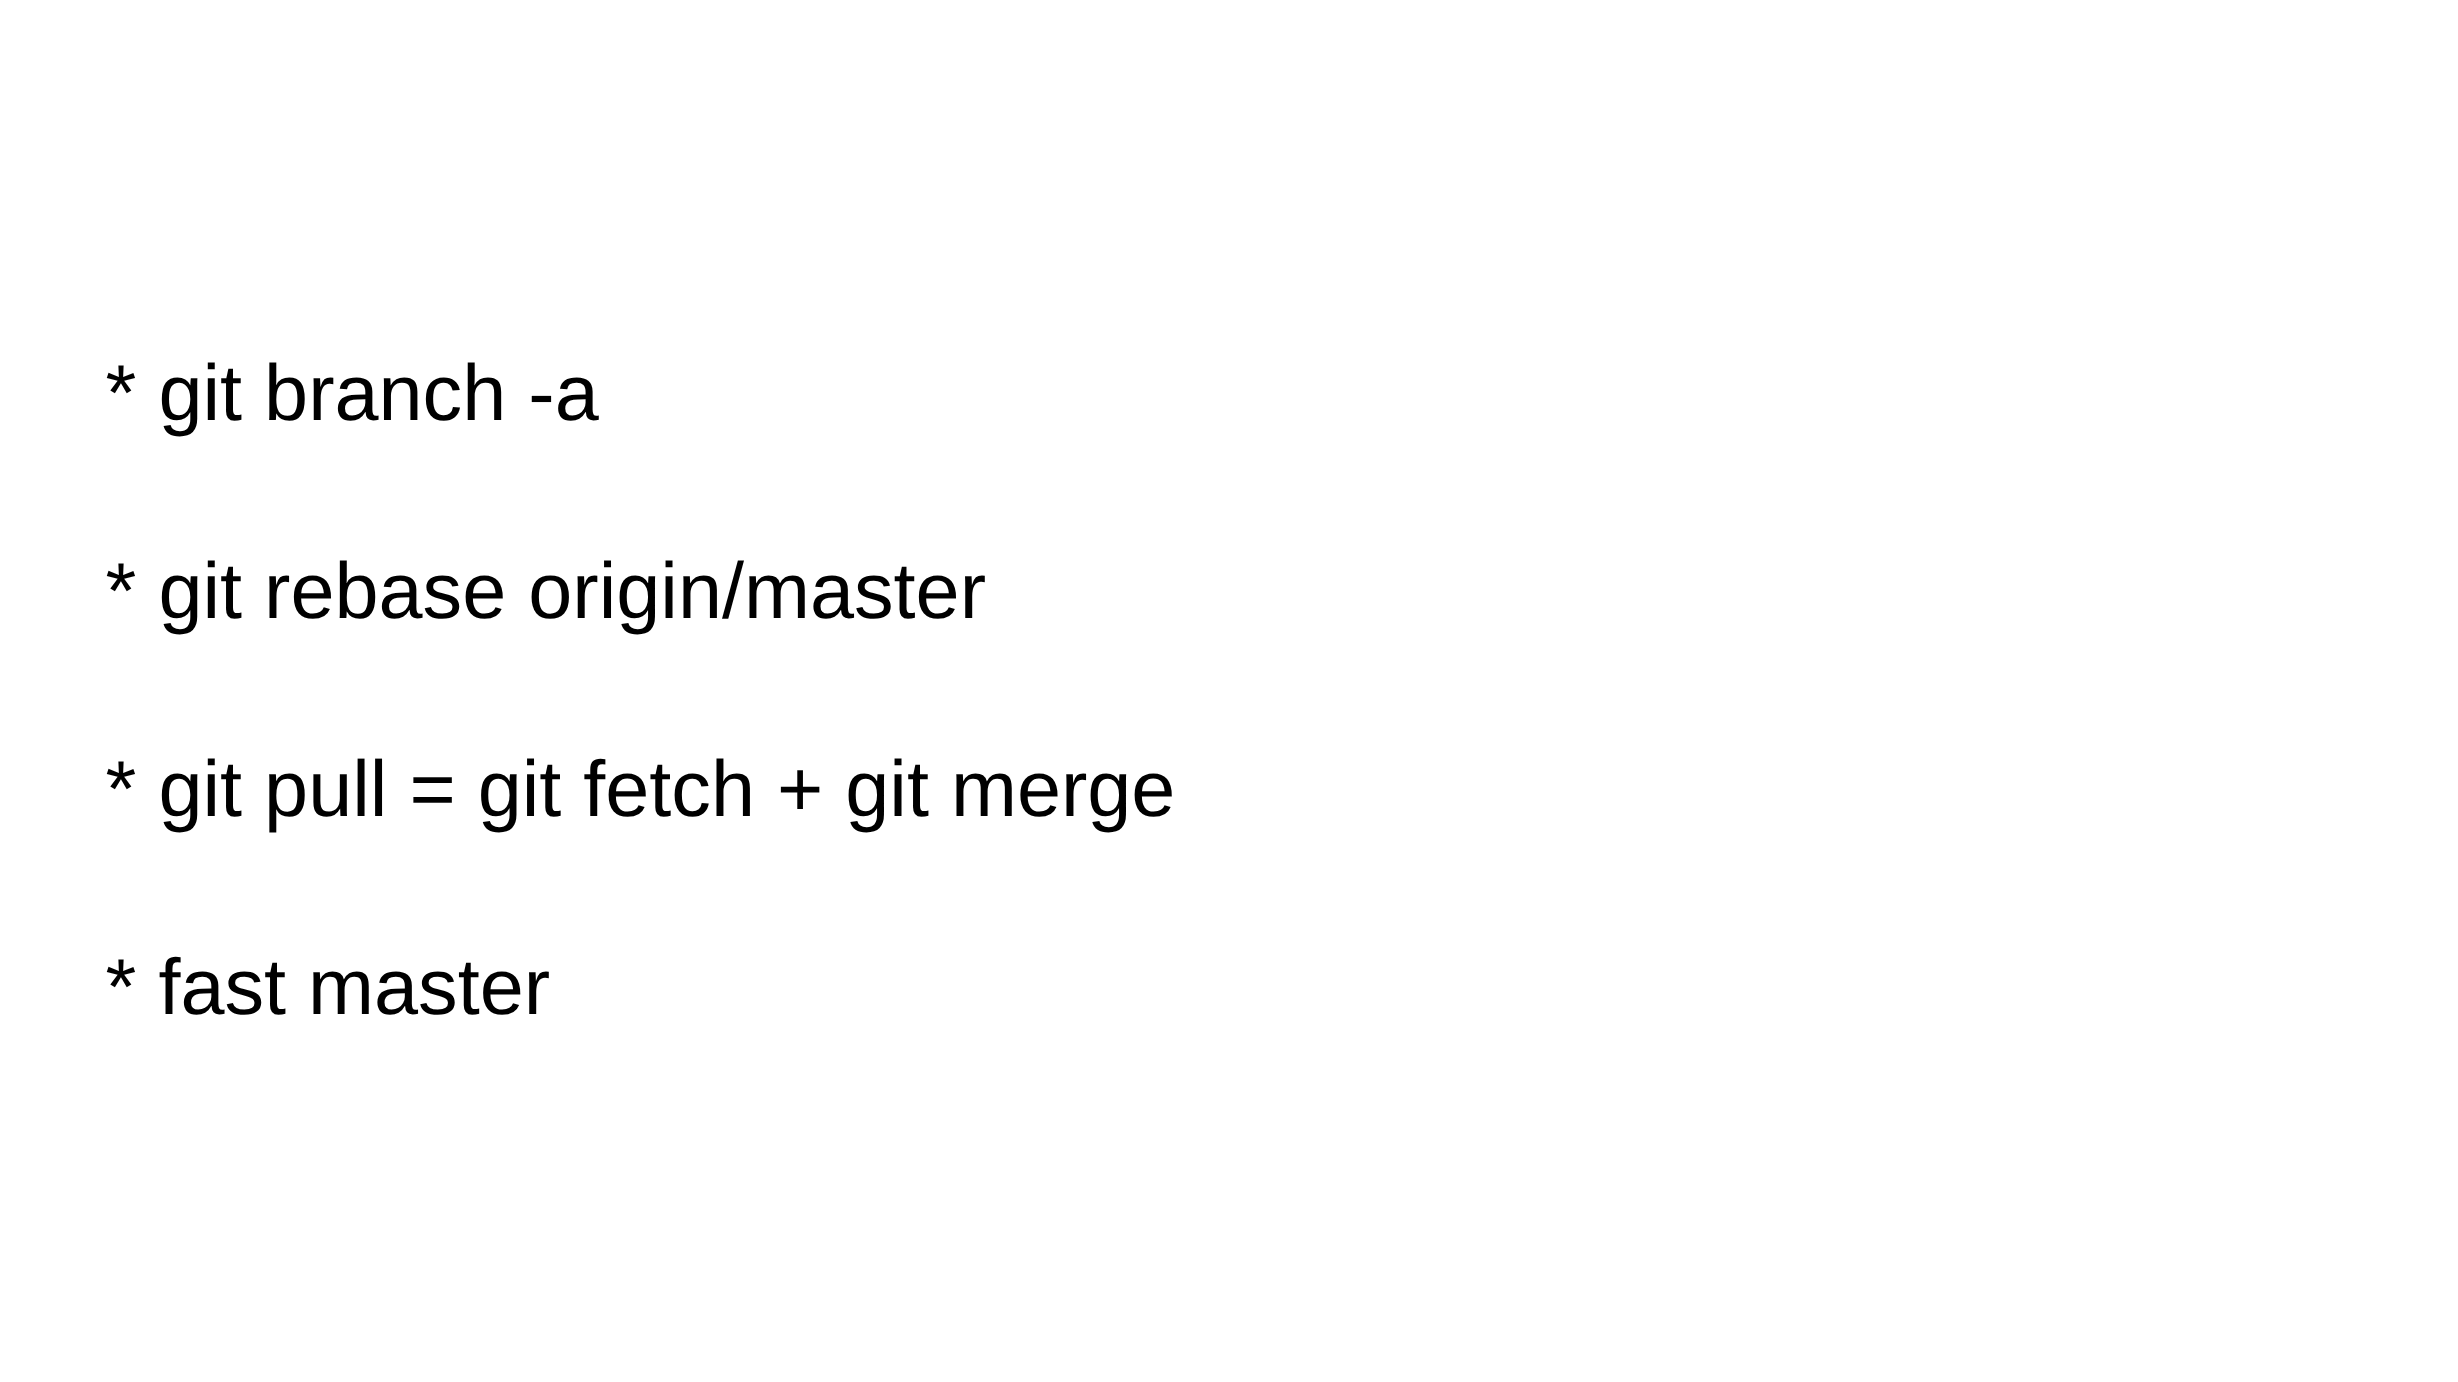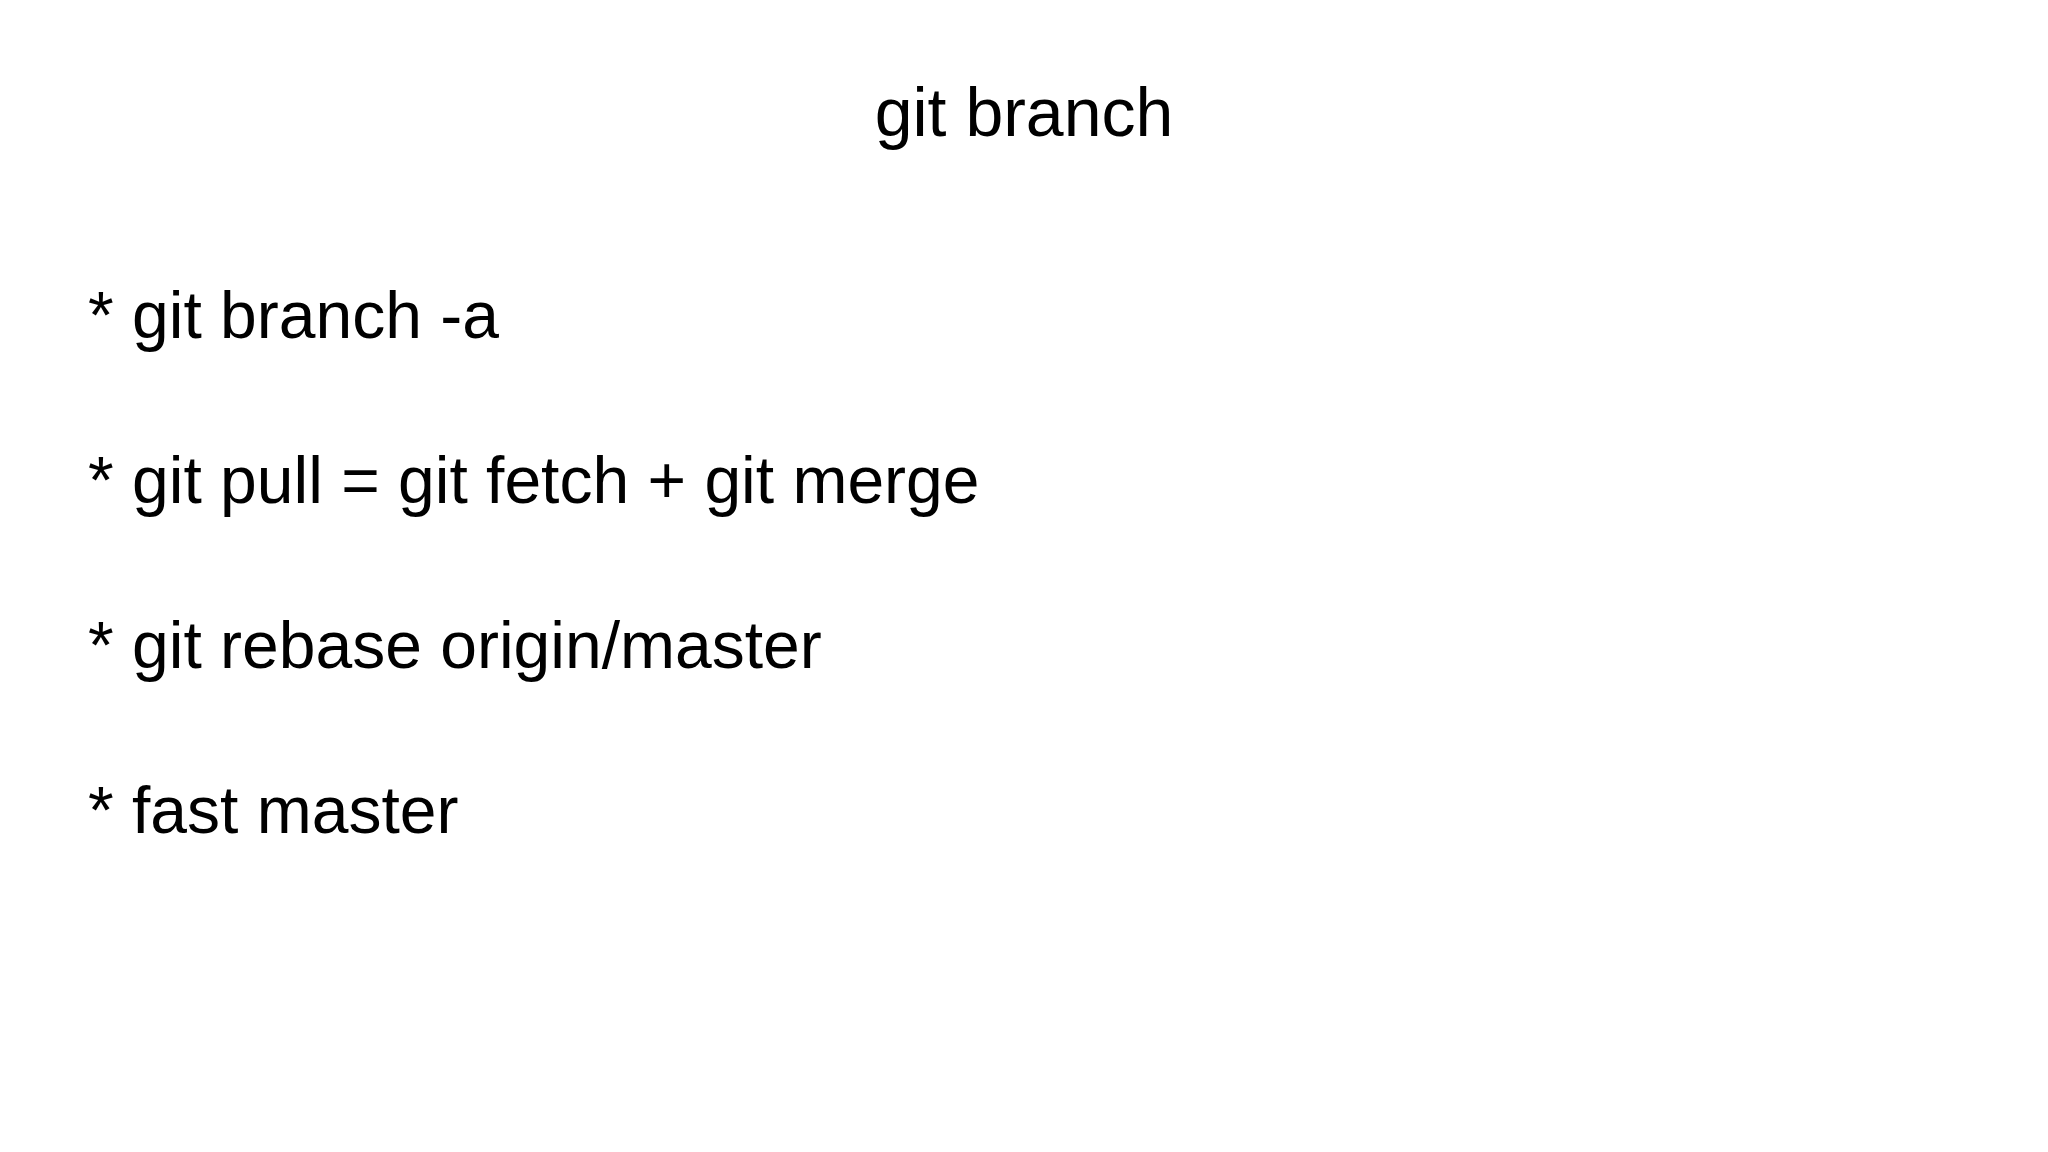--- a/index.html
+++ b/index.html
@@ -39,54 +39,53 @@
     padding: 0;
     list-style: none;
   }
   .bullet-item {
     display: block;
     font-size: 66px;
     line-height: 1;
     font-weight: 400;
     color: #000000;
     white-space: nowrap;
-    margin: 0 0 99px 0;
+    margin: 12px 0 99px 0;
   }
   .bullet-item:last-child {
     margin-bottom: 0;
   }
   .bullet-marker {
     display: inline-block;
   }
   .bullet-text {
     display: inline-block;
   }
 </style>
 </head>
 <body>
 
 <div class="slide">
 
-  <div class="slide-title">git branch</div>
 
   <ul class="bullet-list">
 
     <li class="bullet-item">
       <span class="bullet-marker">*</span>
       <span class="bullet-text">git branch -a</span>
     </li>
 
     <li class="bullet-item">
       <span class="bullet-marker">*</span>
-      <span class="bullet-text">git pull = git fetch + git merge</span>
+      <span class="bullet-text">git rebase origin/master</span>
     </li>
 
     <li class="bullet-item">
       <span class="bullet-marker">*</span>
-      <span class="bullet-text">git rebase origin/master</span>
+      <span class="bullet-text">git pull = git fetch + git merge</span>
     </li>
 
     <li class="bullet-item">
       <span class="bullet-marker">*</span>
       <span class="bullet-text">fast master</span>
     </li>
 
   </ul>
 
 </div>

